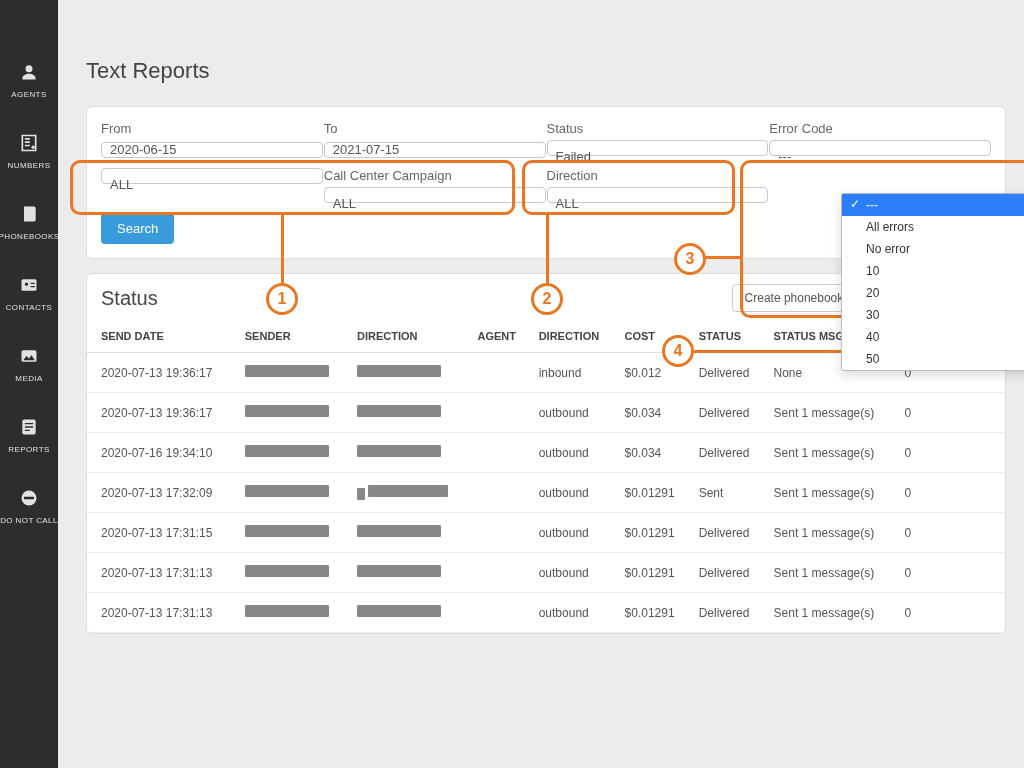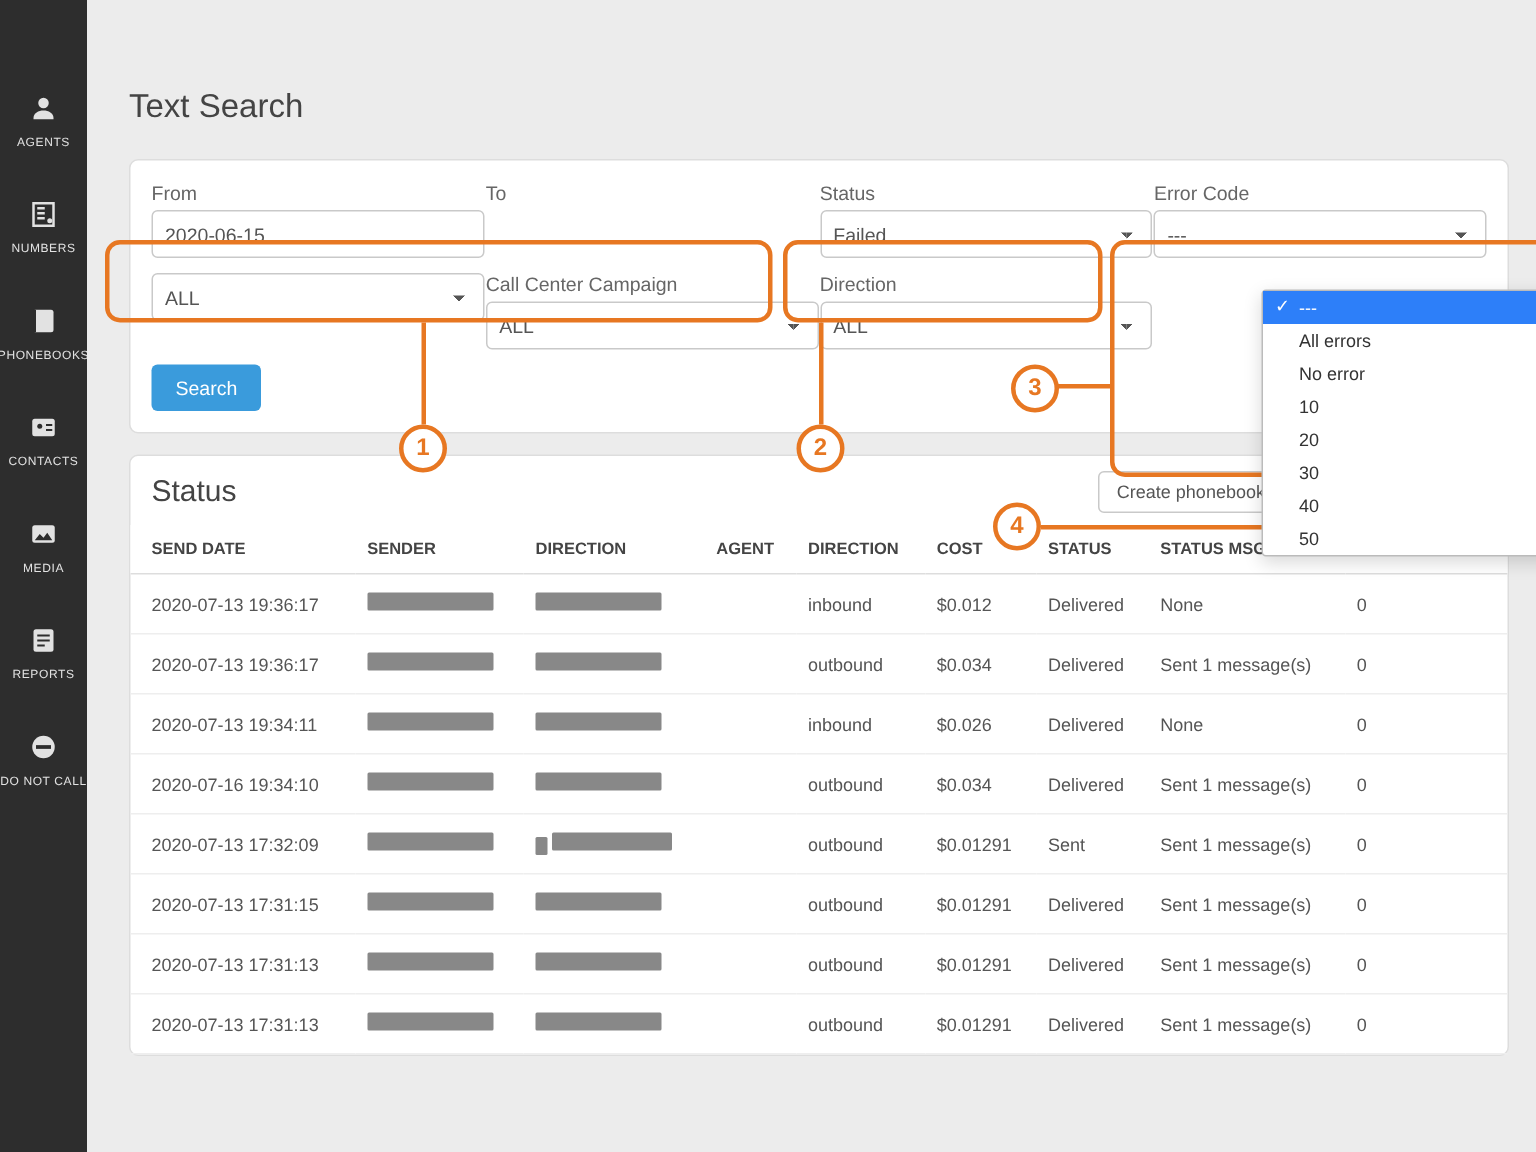--- a/index.html
+++ b/index.html
@@ -71,21 +71,21 @@
     margin-bottom: 10px;
   }
   .filter-col { flex: 1; min-width: 0; }
   .filter-label {
     font-size: 13px;
     color: #666;
     margin-bottom: 4px;
   }
   .input, .select {
     width: 100%;
-    height: 32px;
+    height: 16px;
     border: 1px solid #c9c9c9;
     border-radius: 4px;
     padding: 0 8px;
     font-size: 13px;
     color: #555;
     background: #fff;
   }
   .select {
     appearance: none;
     background-image: linear-gradient(45deg, transparent 50%, #555 50%), linear-gradient(135deg, #555 50%, transparent 50%);
@@ -289,30 +289,31 @@
         <svg width="20" height="20" viewBox="0 0 24 24">
             <circle cx="12" cy="12" r="9"></circle>
             <rect x="6" y="10.5" width="12" height="3" fill="#2d2d2d"></rect>
           </svg>
       </span>
       <span>DO NOT CALL</span>
     </div>
   </div>
 
   <div class="main">
-    <div class="page-title">Text Search</div>
+    <div class="page-title">Text Reports</div>
 
     <div class="filters">
       <div class="filter-row">
         <div class="filter-col">
           <div class="filter-label">From</div>
           <input class="input" value="2020-06-15" style="">
         </div>
         <div class="filter-col">
           <div class="filter-label">To</div>
+          <input class="input" value="2021-07-15" style="">
         </div>
         <div class="filter-col">
           <div class="filter-label">Status</div>
           <div class="select" style="line-height:32px;">Failed</div>
         </div>
         <div class="filter-col">
           <div class="filter-label">Error Code</div>
           <div class="select" style="line-height:32px;">---</div>
         </div>
       </div>
@@ -370,31 +371,20 @@
               <td><span class="redact w84"></span></td>
               <td><span class="redact w84"></span></td>
               <td></td>
               <td>outbound</td>
               <td>$0.034</td>
               <td>Delivered</td>
               <td>Sent 1 message(s)</td>
               <td style="padding-right:14px;">0</td>
             </tr>
             <tr>
-              <td style="padding-left:14px;">2020-07-13 19:34:11</td>
-              <td><span class="redact w84"></span></td>
-              <td><span class="redact w84"></span></td>
-              <td></td>
-              <td>inbound</td>
-              <td>$0.026</td>
-              <td>Delivered</td>
-              <td>None</td>
-              <td style="padding-right:14px;">0</td>
-            </tr>
-            <tr>
               <td style="padding-left:14px;">2020-07-16 19:34:10</td>
               <td><span class="redact w84"></span></td>
               <td><span class="redact w84"></span></td>
               <td></td>
               <td>outbound</td>
               <td>$0.034</td>
               <td>Delivered</td>
               <td>Sent 1 message(s)</td>
               <td style="padding-right:14px;">0</td>
             </tr>

